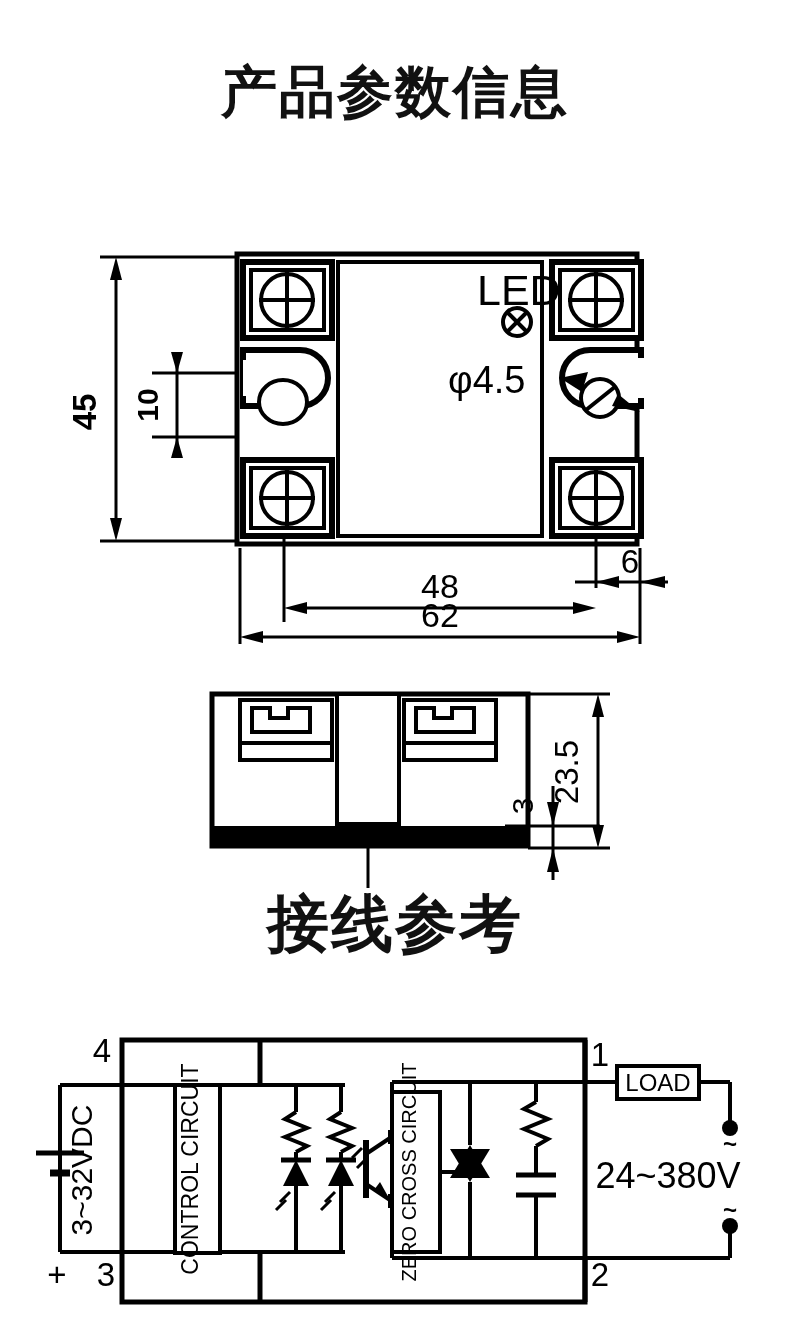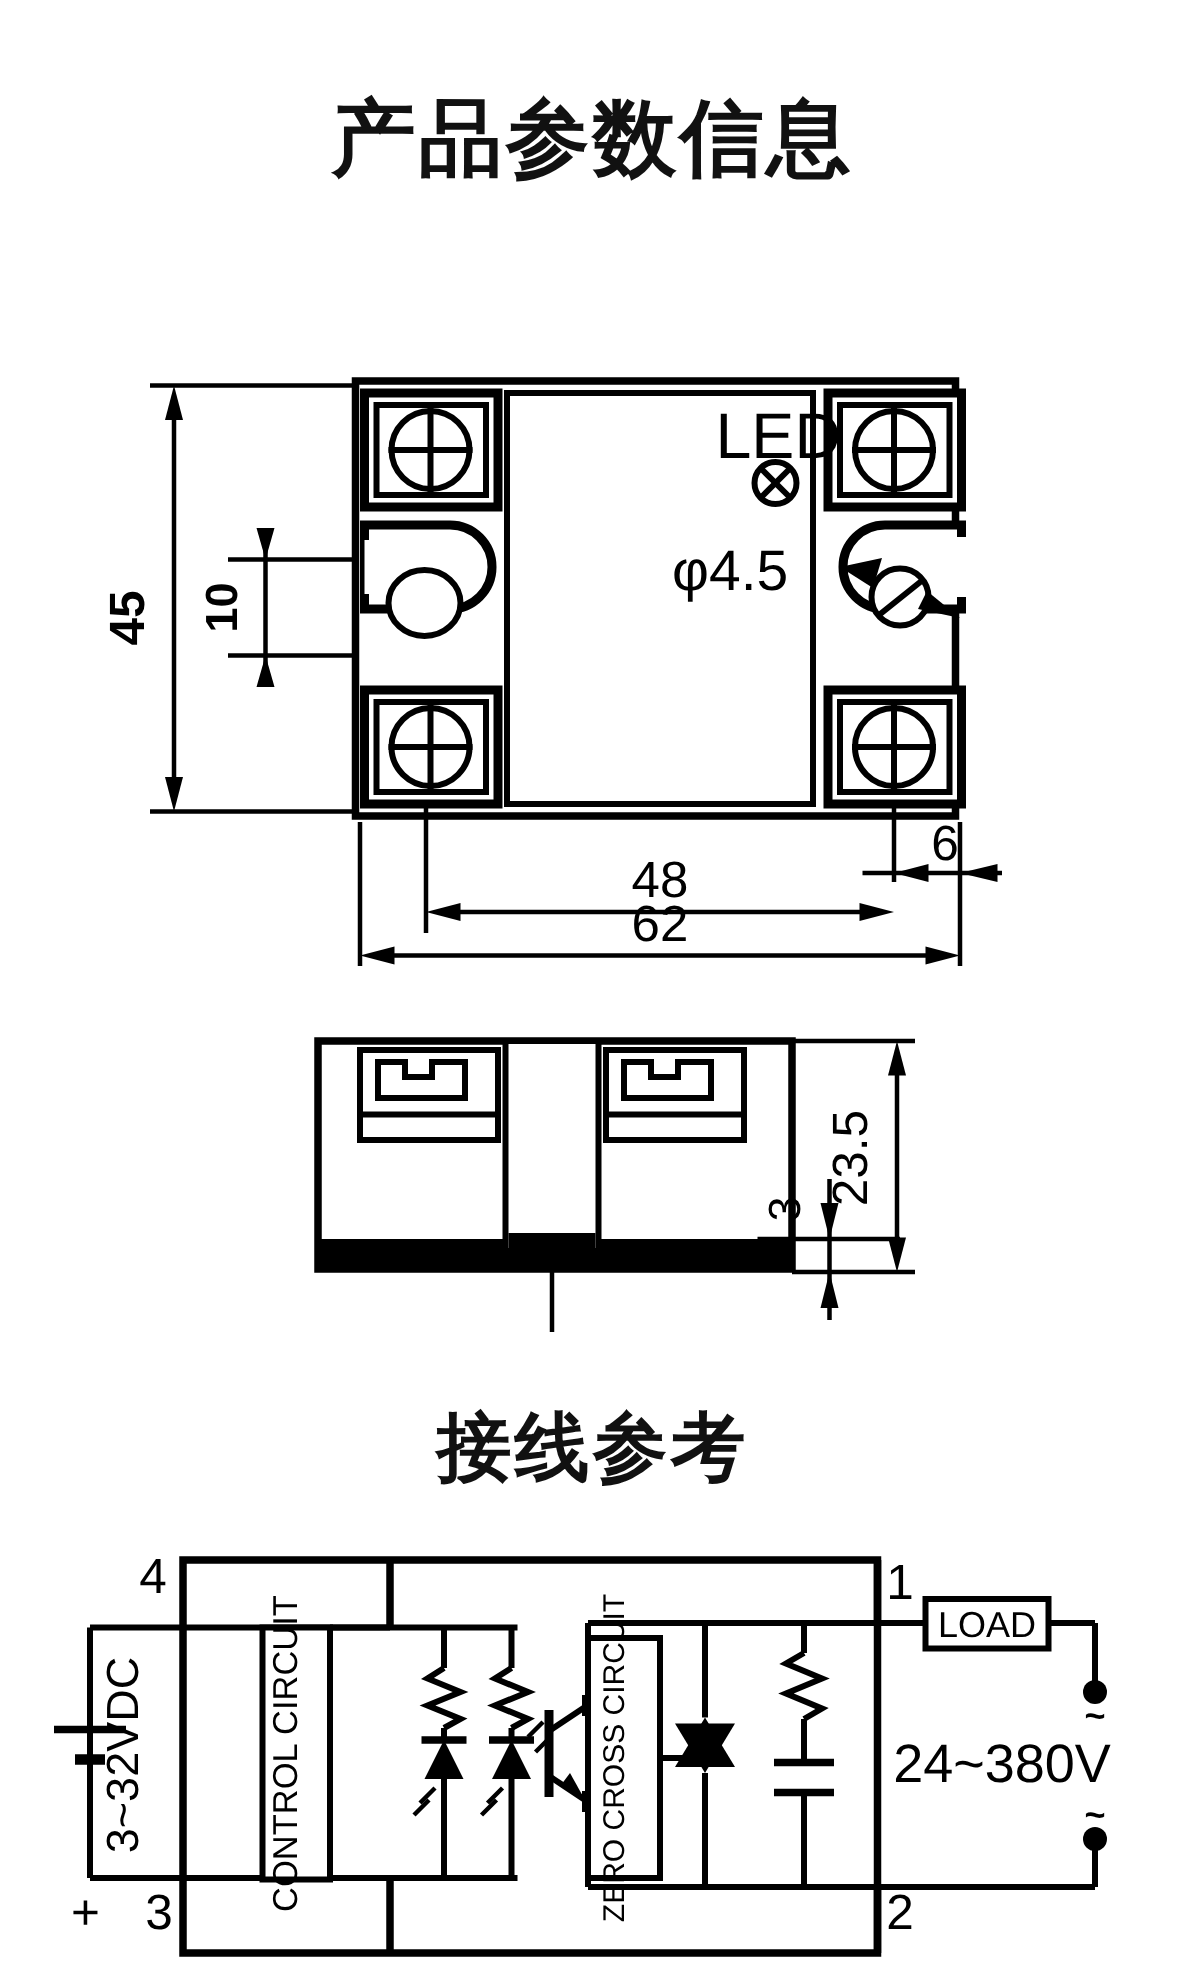--- a/index.html
+++ b/index.html
@@ -30,23 +30,22 @@
     color: #111111;
     letter-spacing: 2px;
   }
   #title-main {
     top: 58px;
     font-size: 56px;
     line-height: 68px;
   }
   #title-wiring {
     top: 895px;
-    font-size: 50px;
+    font-size: 62px;
     line-height: 58px;
-    margin-top: 41px;
   }
   .svg-layer {
     position: absolute;
     left: 0;
     top: 0;
   }
   text {
     font-family: "Liberation Sans", "DejaVu Sans", sans-serif;
     fill: #000000;
   }

